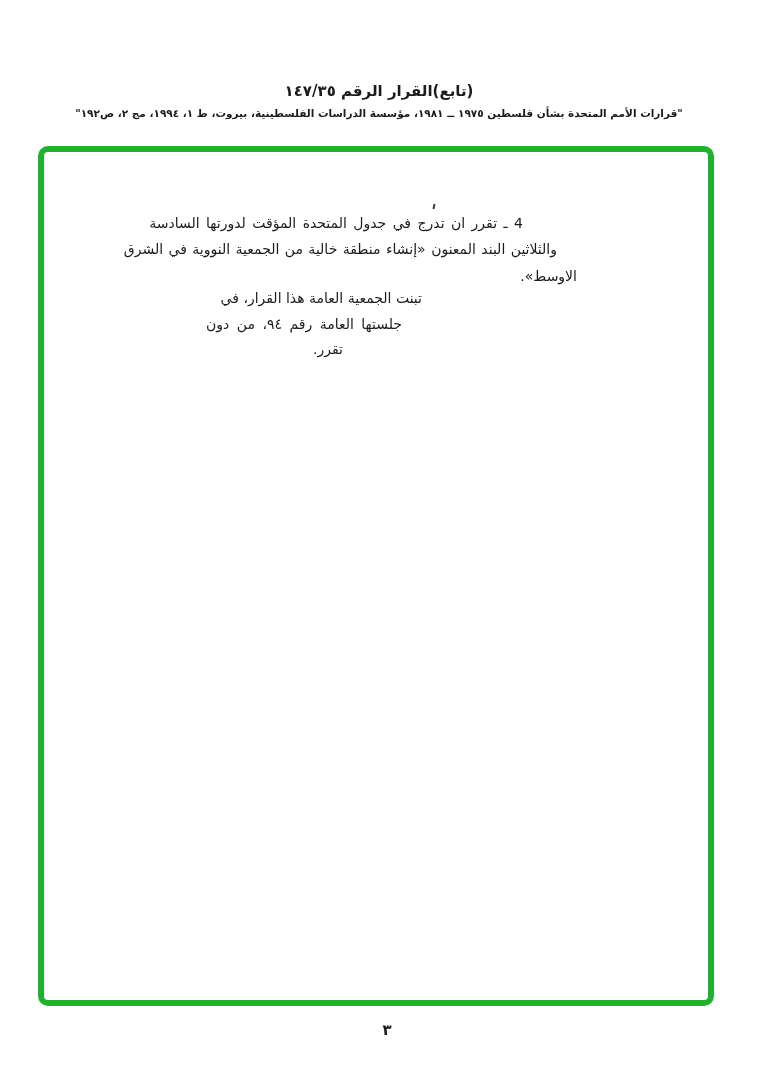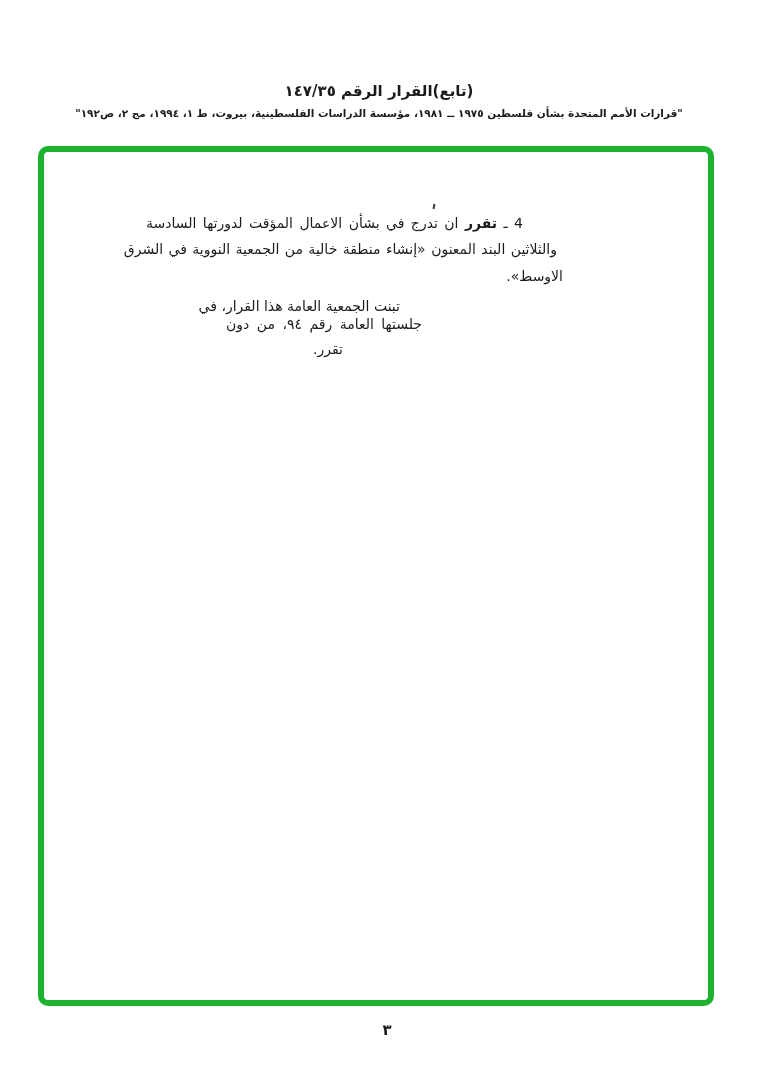--- a/index.html
+++ b/index.html
@@ -50,26 +50,26 @@
     background: transparent;
   }
   .bodyline {
     position: absolute;
     direction: rtl;
     font-size: 14px;
     line-height: 18px;
     white-space: nowrap;
     text-align: right;
   }
-  .bold { font-weight: bold; }
+  .bold { font-weight: normal; }
   .line-p1-1 { top: 214px; right: 235px; word-spacing: 2px; }
   .line-p1-2 { top: 240px; right: 201px; word-spacing: 1px; }
-  .line-p1-3 { top: 267px; right: 195px; text-align: right; }
-  .line-p2-1 { top: 289px; right: 358px; margin-top: 8px; }
-  .line-p2-2 { top: 315px; right: 336px; word-spacing: 3px; }
+  .line-p1-3 { top: 267px; right: 181px; text-align: right; }
+  .line-p2-1 { top: 289px; right: 336px; }
+  .line-p2-2 { top: 315px; right: 356px; word-spacing: 3px; }
   .line-p2-3 { top: 340px; right: 415px; }
   .scan-speck {
     position: absolute;
     left: 433px;
     top: 204px;
     width: 2px;
     height: 5px;
     background: #3a3a3a;
     transform: rotate(12deg);
   }
@@ -90,21 +90,21 @@
 
   <div class="page-title">(تابع)القرار الرقم ١٤٧/٣٥</div>
 
   <div class="citation-line">"قرارات الأمم المتحدة بشأن فلسطين ١٩٧٥ ــ ١٩٨١، مؤسسة الدراسات الفلسطينية، بيروت، ط ١، ١٩٩٤، مج ٢، ص١٩٢"</div>
 
   <div class="border-box" style="border-color: rgb(29, 179, 47);"></div>
 
   <div class="scan-speck"></div>
 
   <div class="bodyline line-p1-1">
-    <span>4 ـ </span><span class="bold">تقرر</span><span> ان تدرج في بشأن الاعمال المؤقت لدورتها السادسة</span>
+    <span>4 ـ </span><span class="bold">تقرر</span><span> ان تدرج في جدول المتحدة المؤقت لدورتها السادسة</span>
   </div>
 
   <div class="bodyline line-p1-2">والثلاثين البند المعنون «إنشاء منطقة خالية من الجمعية النووية في الشرق</div>
 
   <div class="bodyline line-p1-3">الاوسط».</div>
 
   <div class="bodyline line-p2-1">تبنت الجمعية العامة هذا القرار، في</div>
 
   <div class="bodyline line-p2-2">جلستها العامة رقم ٩٤، من دون</div>
 

